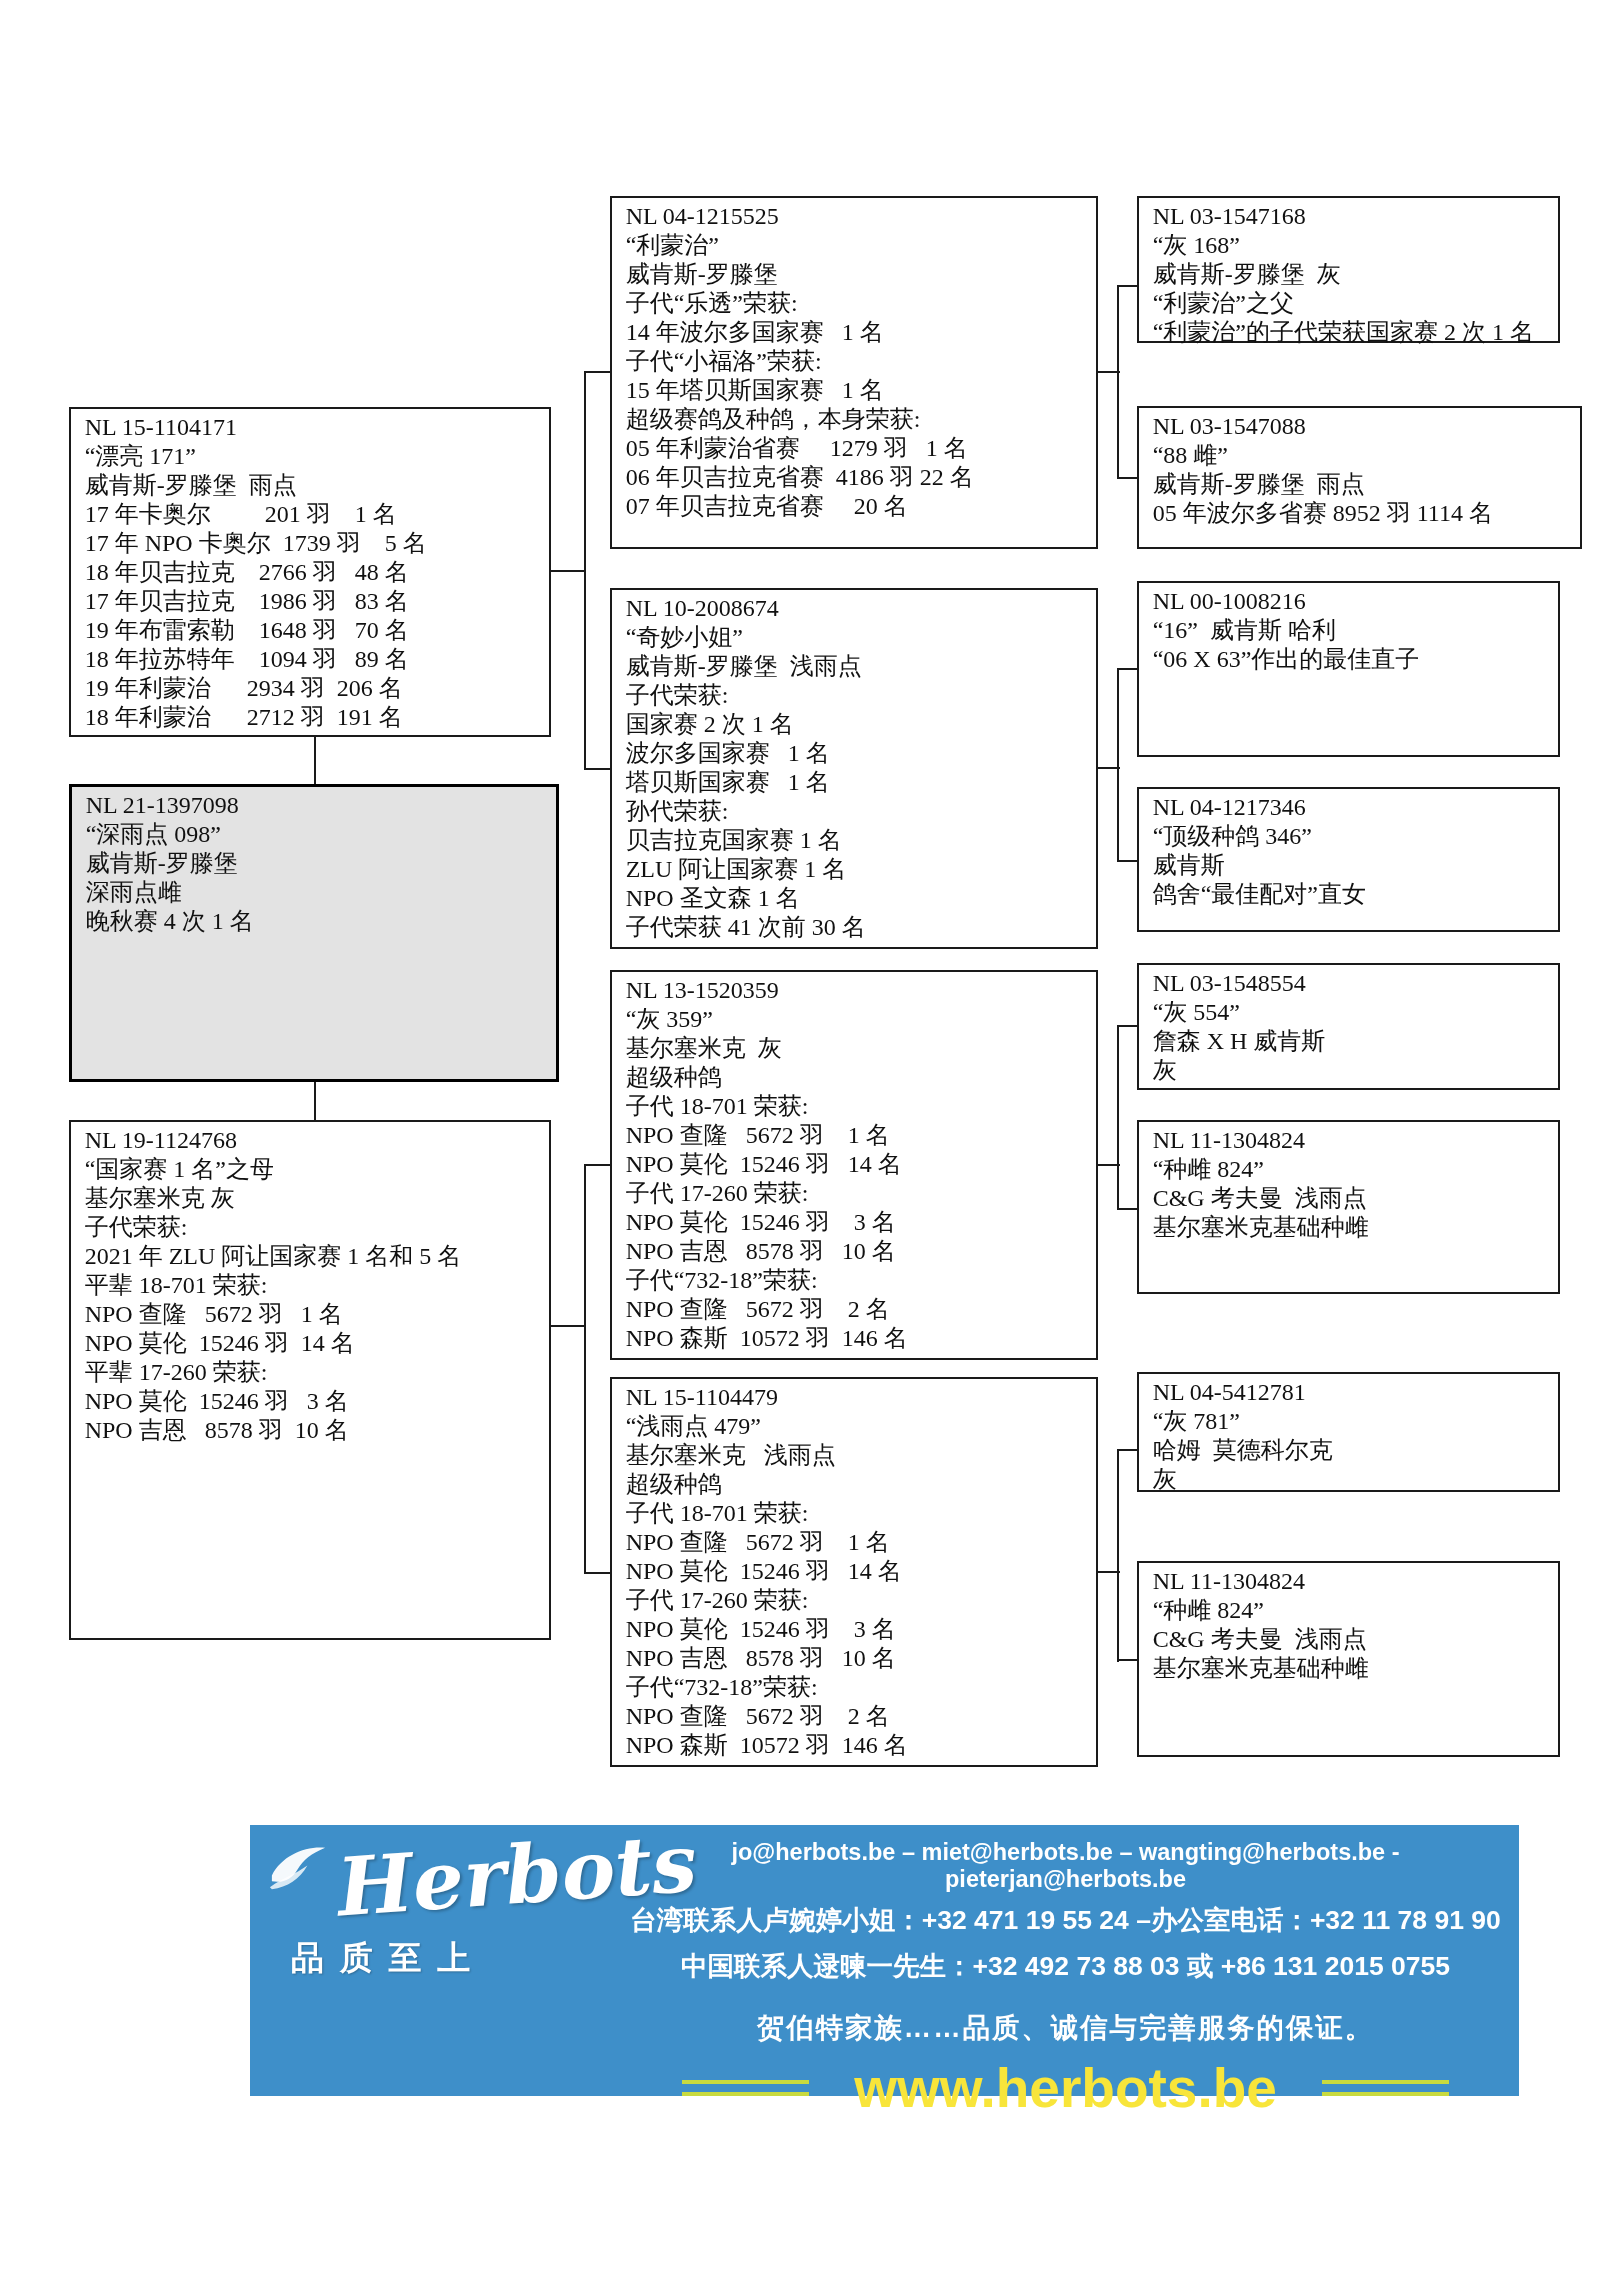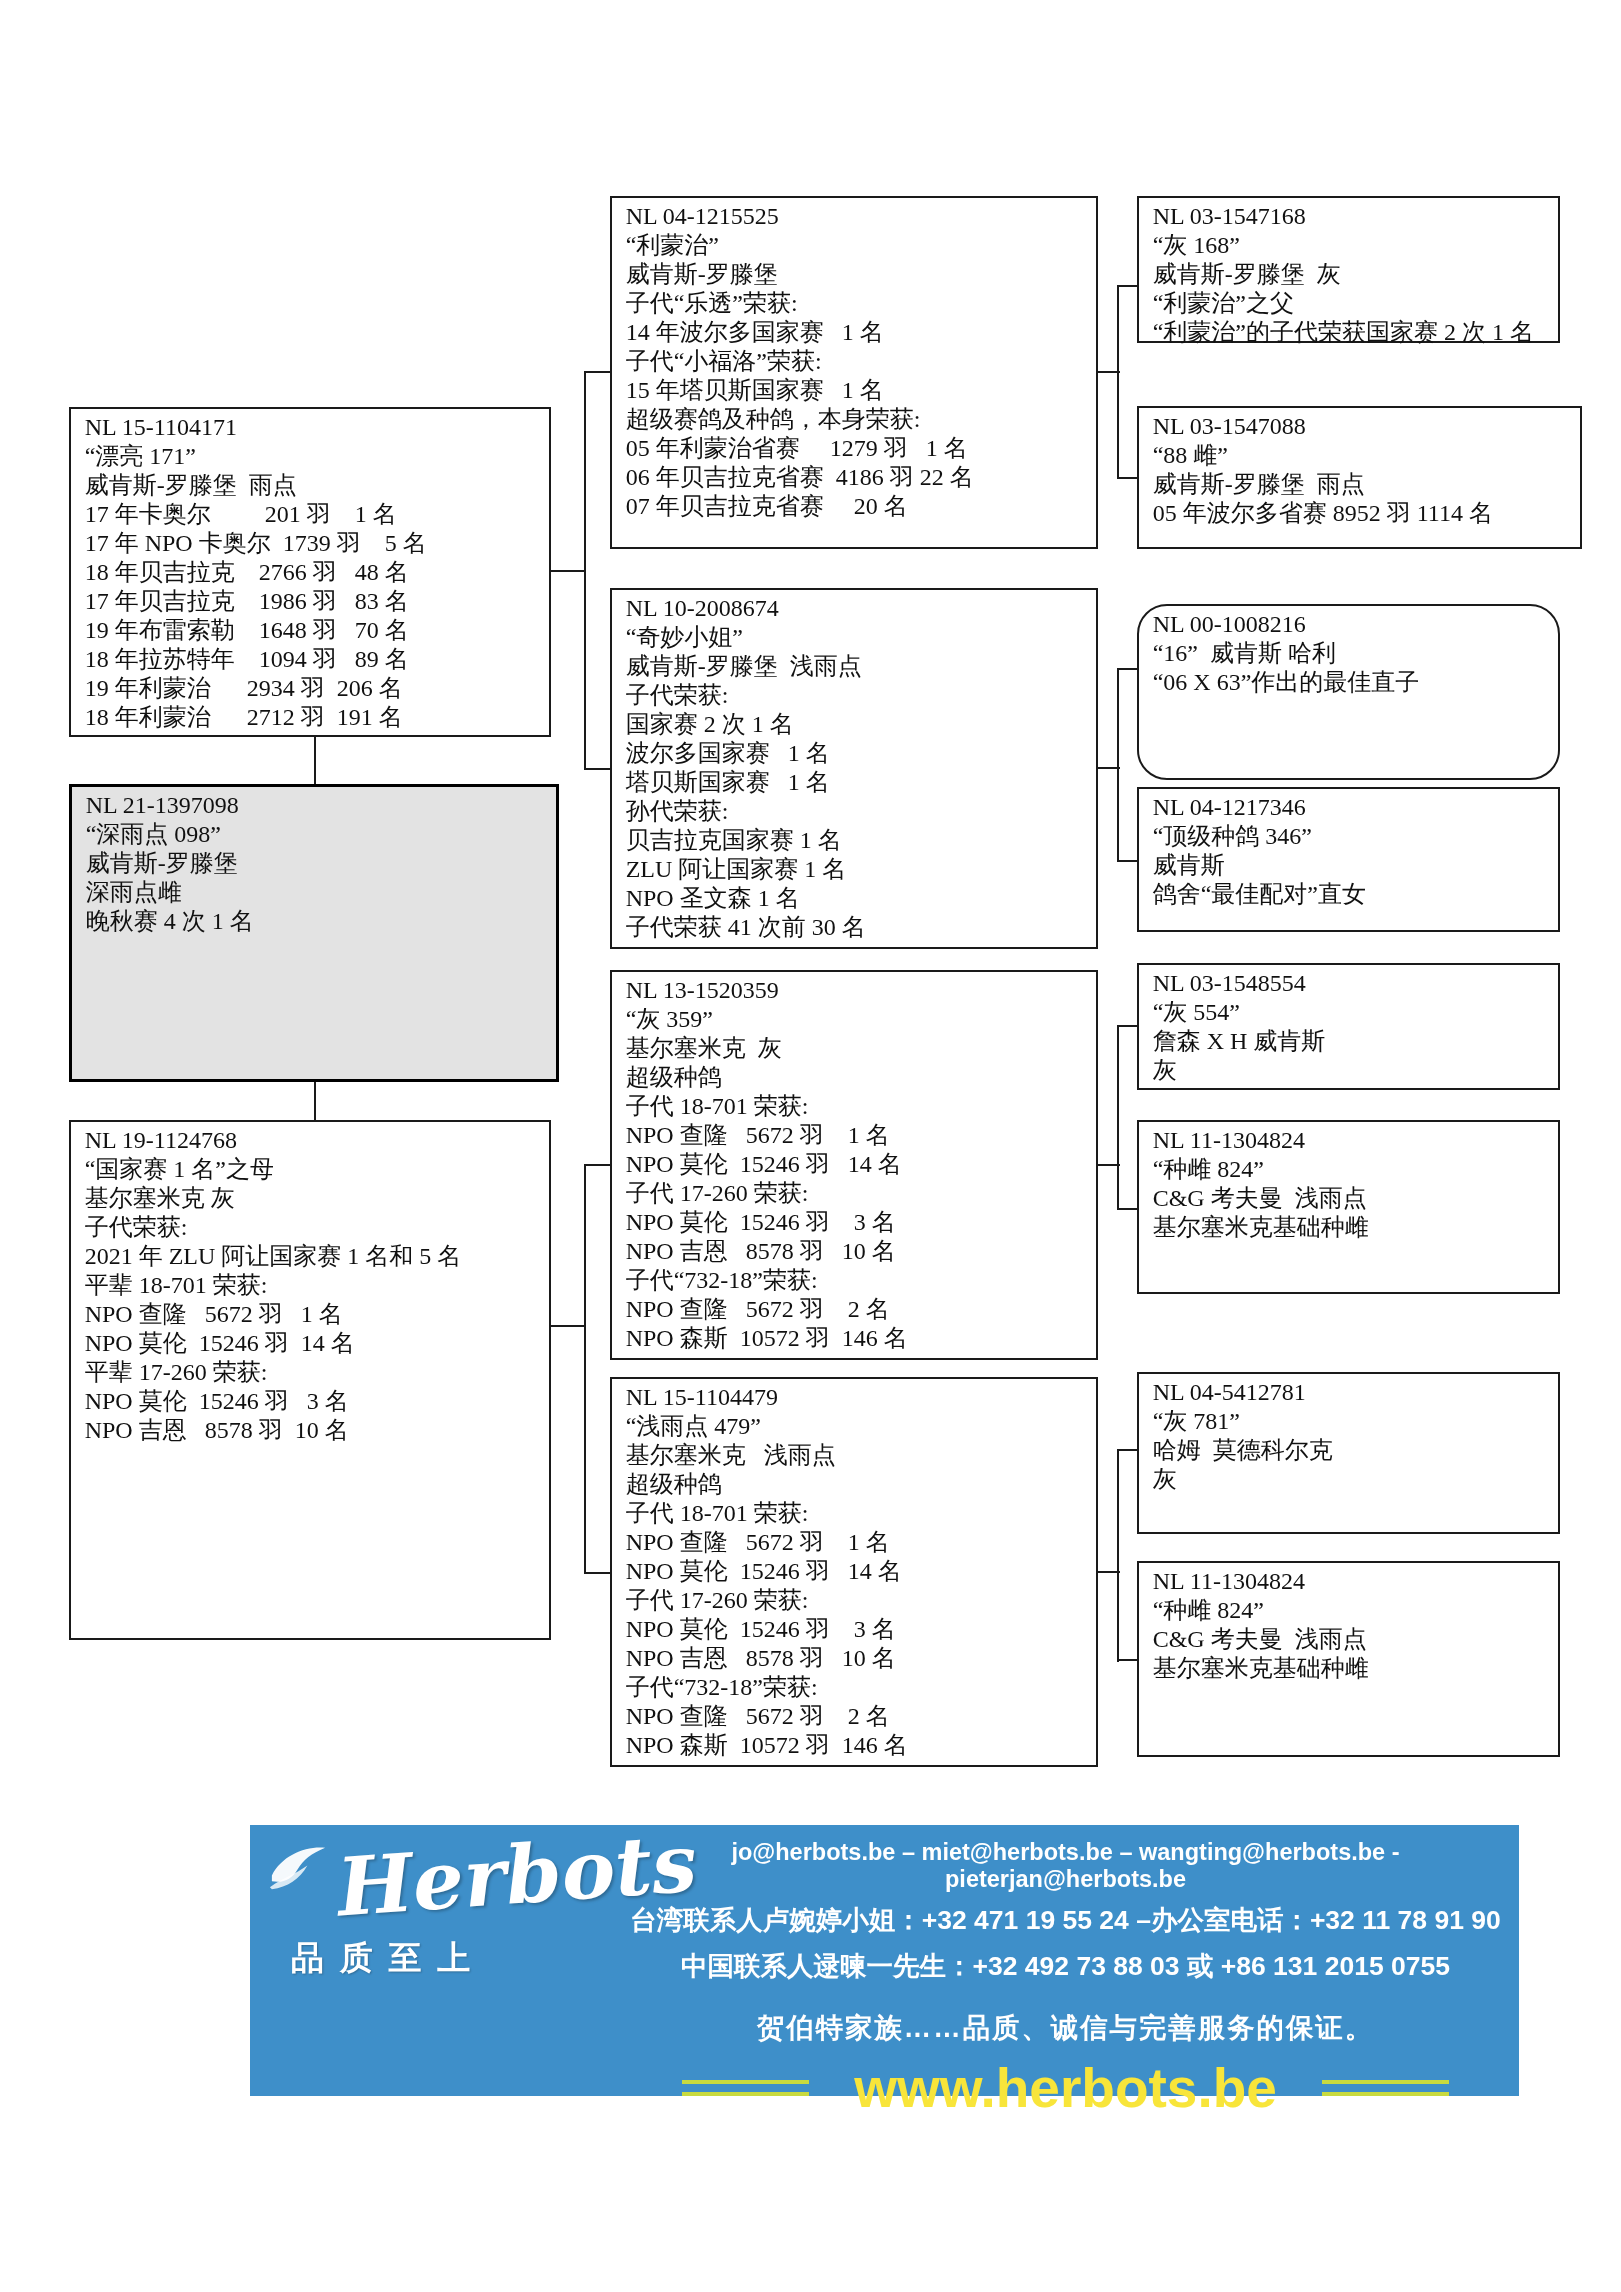--- a/index.html
+++ b/index.html
@@ -157,21 +157,21 @@
 
   <div class="box" style="left:1137px;top:406px;width:445px;height:143px;">
     <div>
         <div class="pl">NL 03-1547088</div>
         <div class="pl">“88 雌”</div>
         <div class="pl">威肯斯-罗滕堡  雨点</div>
         <div class="pl">05 年波尔多省赛 8952 羽 1114 名</div>
       </div>
   </div>
 
-  <div class="box" style="left:1137px;top:604px;width:423px;height:176px;border-radius:30px;">
+  <div class="box" style="left:1137px;top:581px;width:423px;height:176px;">
     <div>
         <div class="pl">NL 00-1008216</div>
         <div class="pl">“16”  威肯斯 哈利</div>
         <div class="pl">“06 X 63”作出的最佳直子</div>
       </div>
   </div>
 
   <div class="box" style="left:1137px;top:787px;width:423px;height:145px;">
     <div>
         <div class="pl">NL 04-1217346</div>
@@ -192,21 +192,21 @@
 
   <div class="box" style="left:1137px;top:1120px;width:423px;height:174px;">
     <div>
         <div class="pl">NL 11-1304824</div>
         <div class="pl">“种雌 824”</div>
         <div class="pl">C&amp;G 考夫曼  浅雨点</div>
         <div class="pl">基尔塞米克基础种雌</div>
       </div>
   </div>
 
-  <div class="box" style="left:1137px;top:1372px;width:423px;height:162px;">
+  <div class="box" style="left:1137px;top:1372px;width:423px;height:120px;">
     <div>
         <div class="pl">NL 04-5412781</div>
         <div class="pl">“灰 781”</div>
         <div class="pl">哈姆  莫德科尔克</div>
         <div class="pl">灰</div>
       </div>
   </div>
 
   <div class="box" style="left:1137px;top:1561px;width:423px;height:196px;">
     <div>

